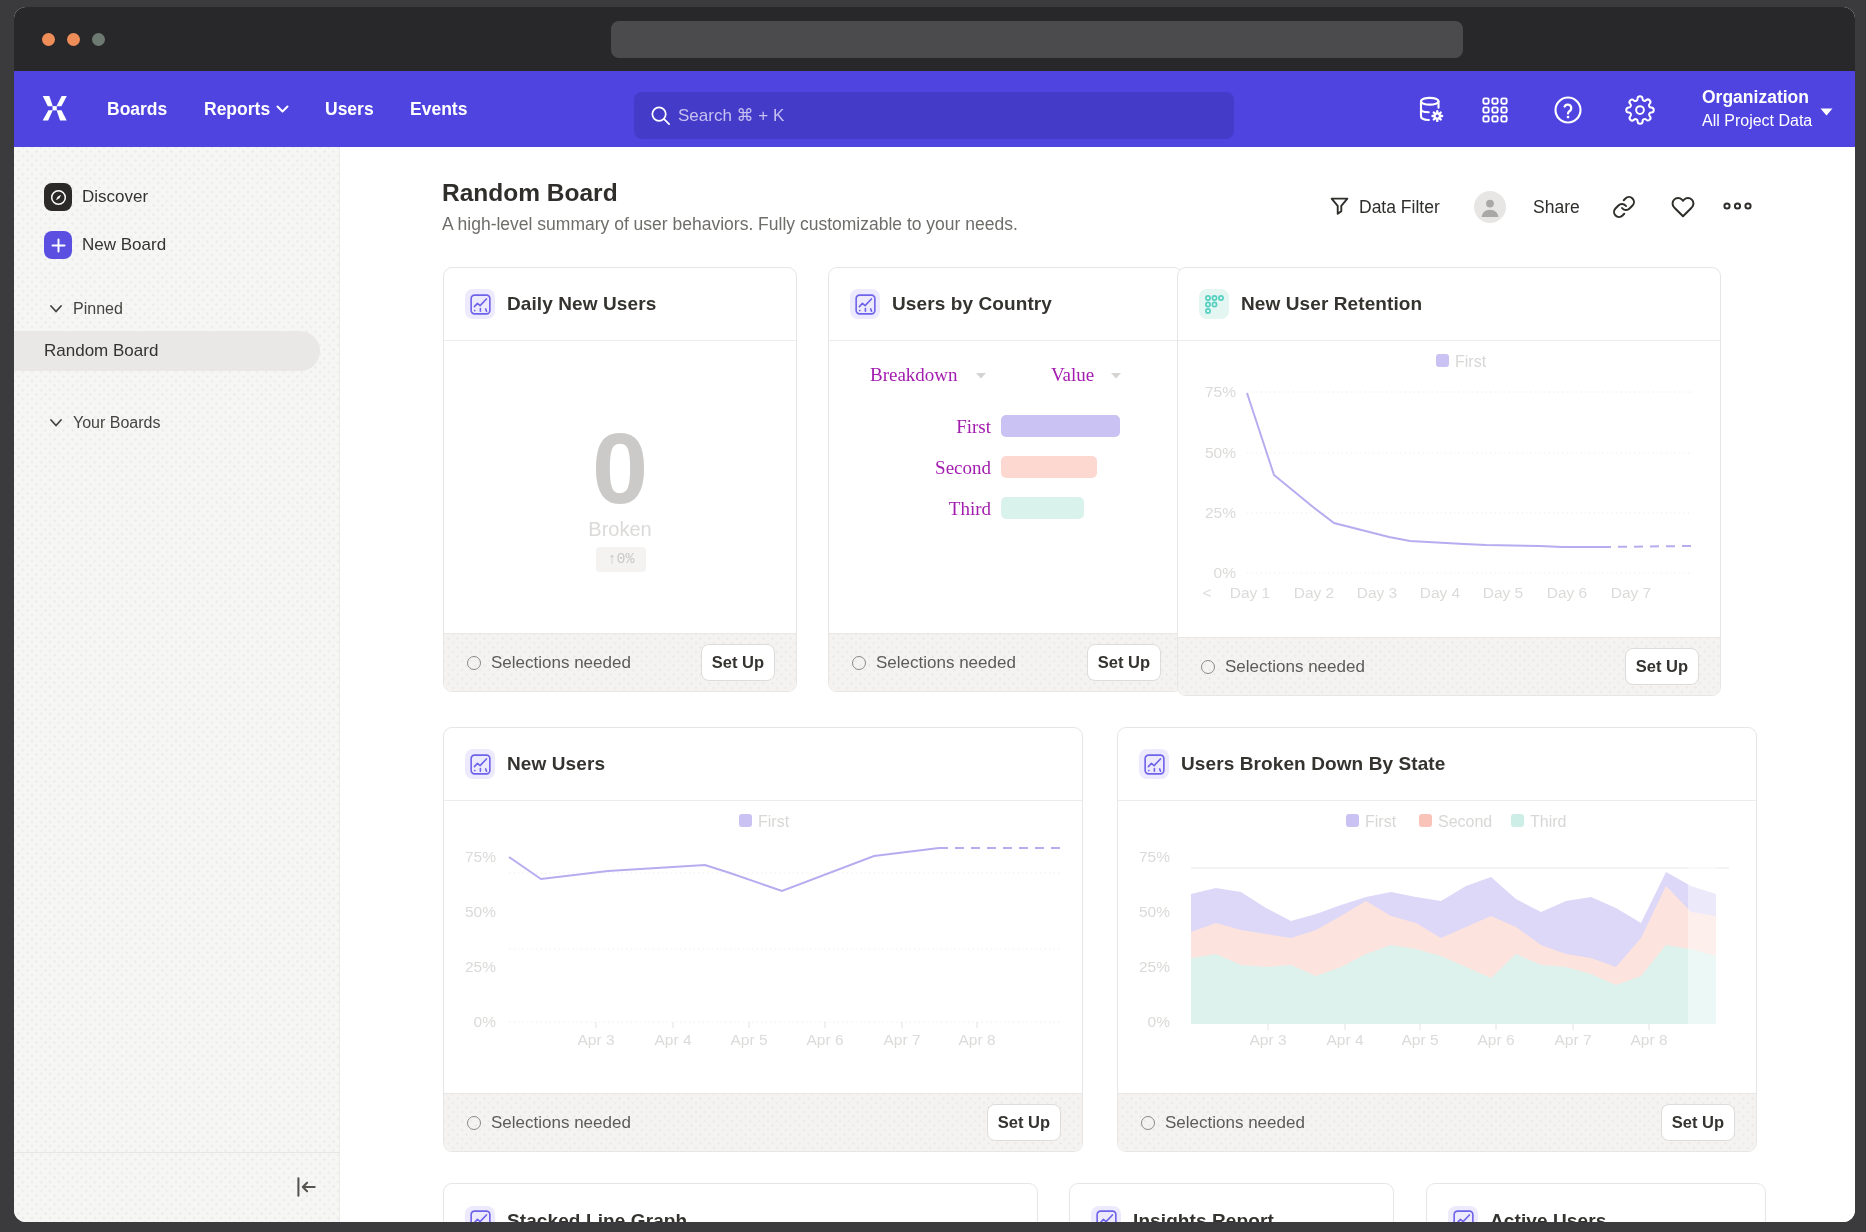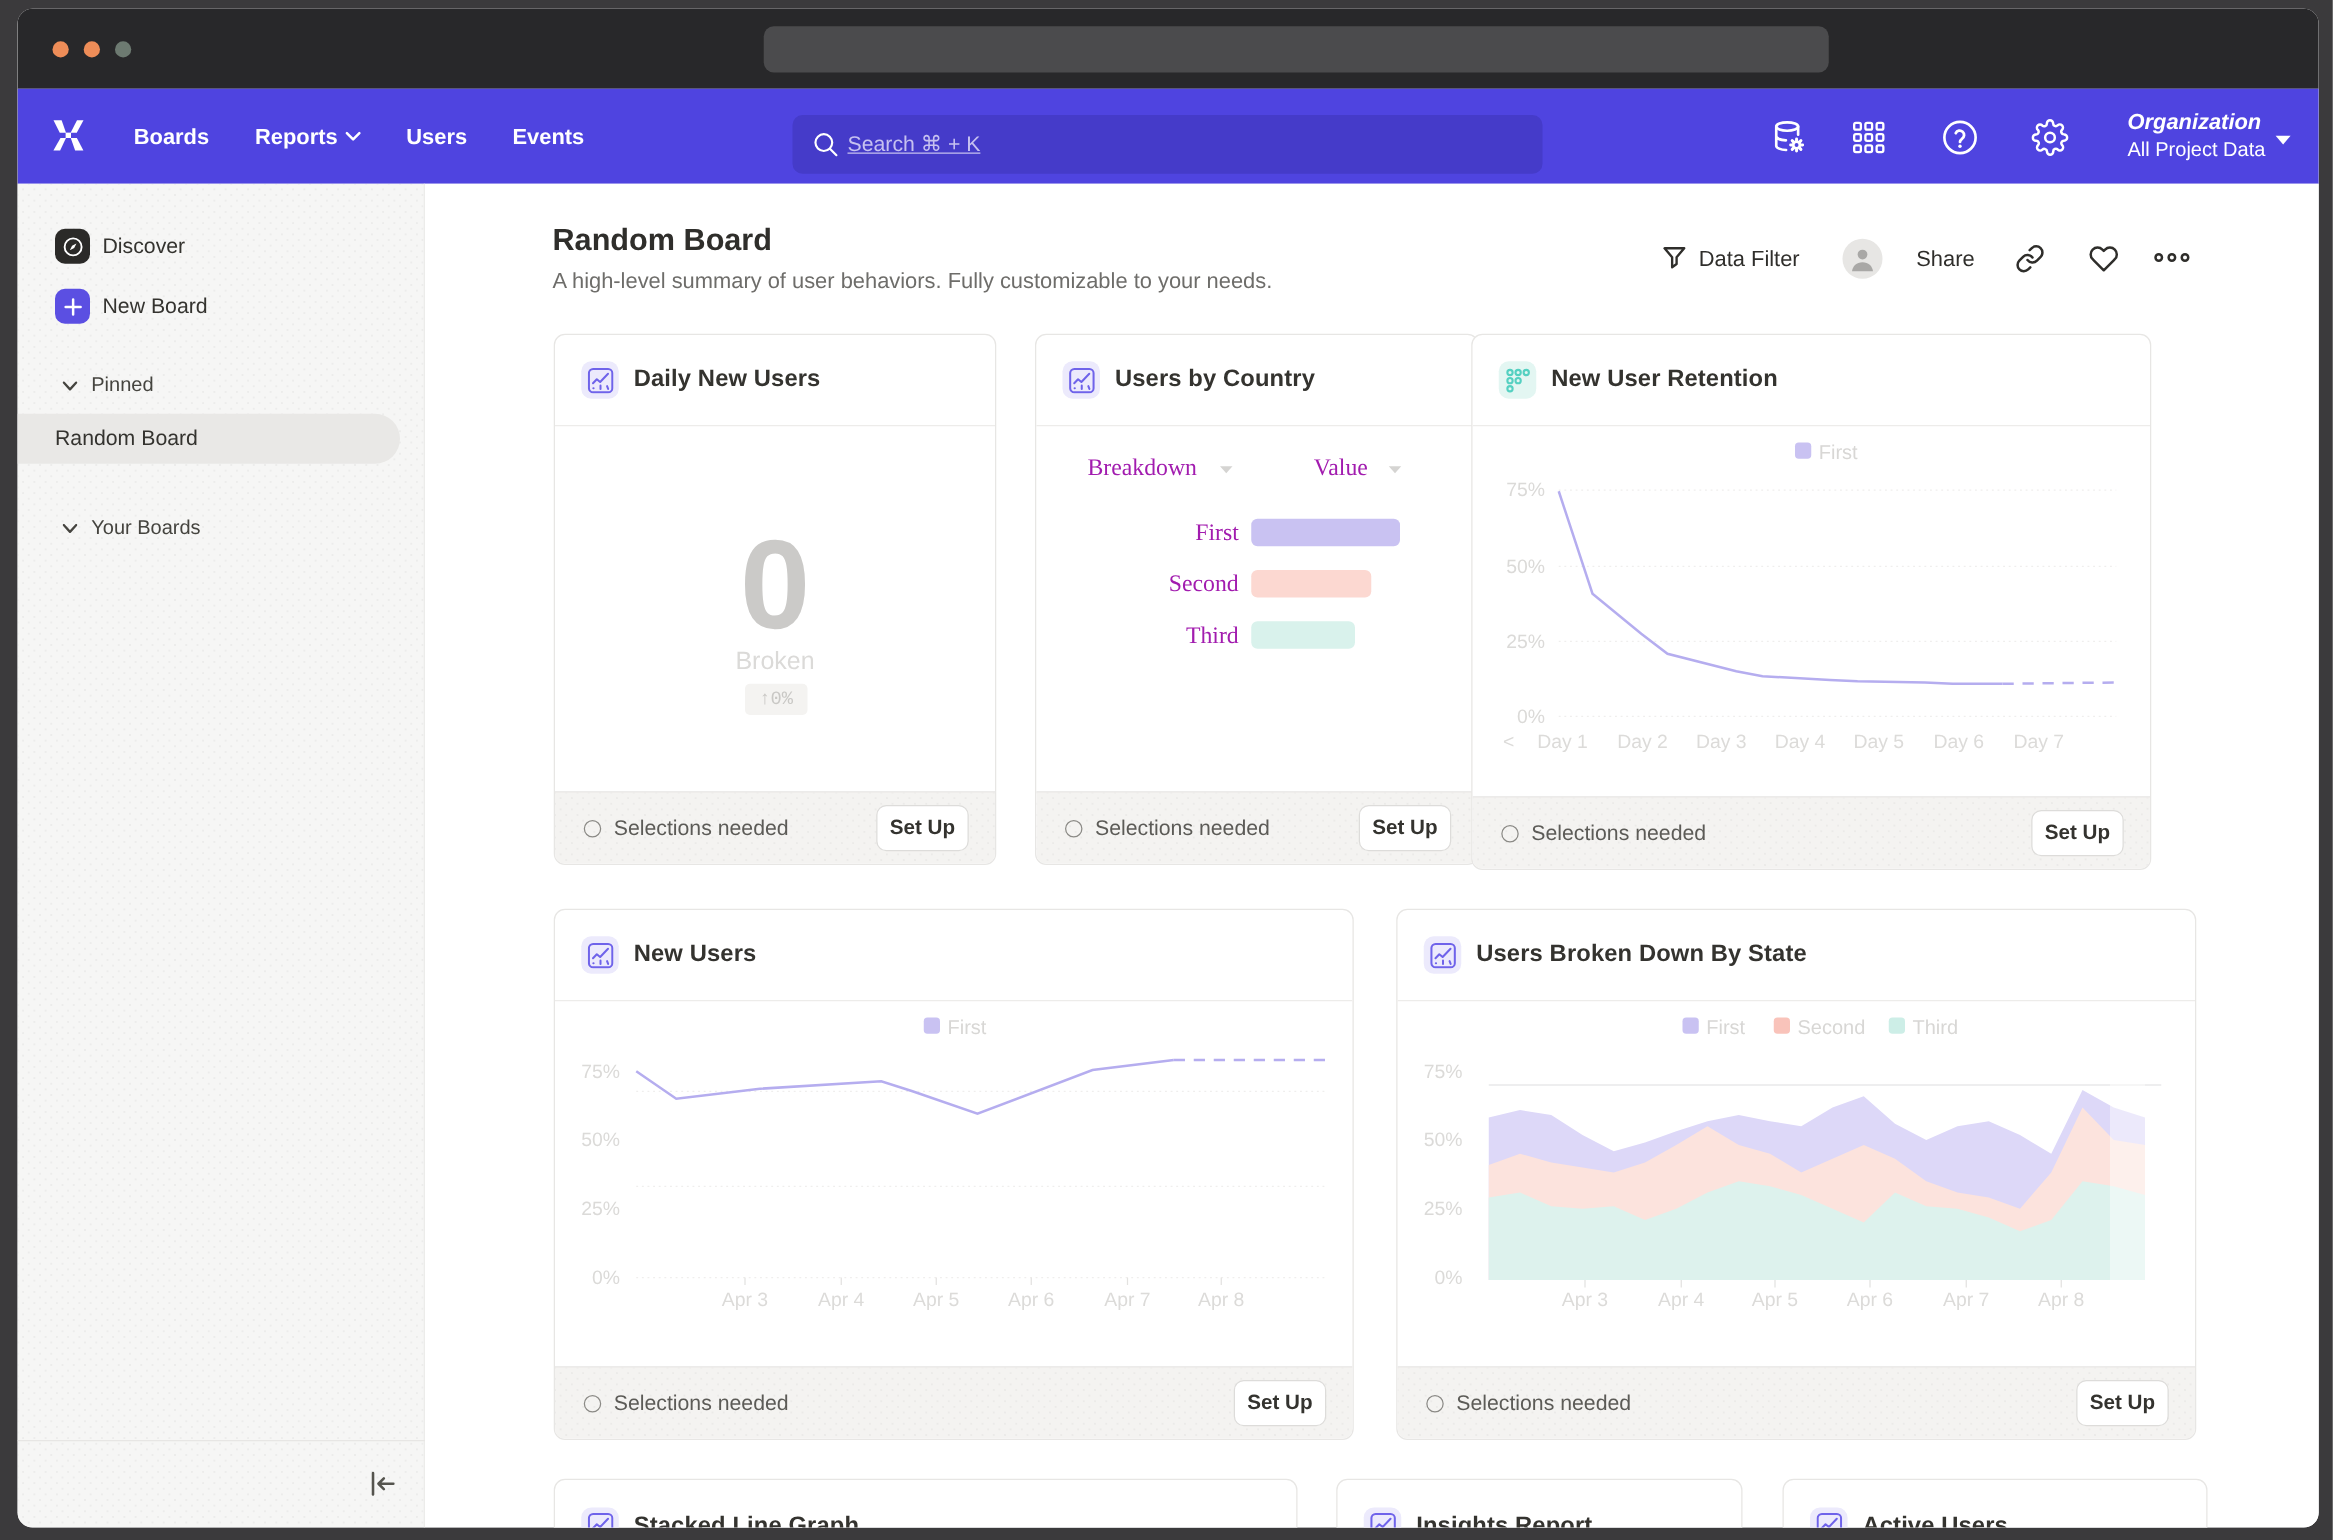--- a/index.html
+++ b/index.html
@@ -62,21 +62,21 @@
     <svg class="abs" style="left:262px;top:34px;" width="13" height="9" viewBox="0 0 13 9">
         <path d="M1.5 1.5 L6.5 6.5 L11.5 1.5" stroke="#fff" stroke-width="2" fill="none" stroke-linecap="round" stroke-linejoin="round"></path>
       </svg>
     <div class="navlink" style="left:311px;">Users</div>
     <div class="navlink" style="left:396px;">Events</div>
     <div class="searchbox">
       <svg class="abs" style="left:15px;top:12px;" width="23" height="23" viewBox="0 0 24 24">
           <circle cx="10.5" cy="10.5" r="7" stroke="#fff" stroke-width="1.8" fill="none"></circle>
           <path d="M15.8 15.8 L21 21" stroke="#fff" stroke-width="1.8" stroke-linecap="round"></path>
         </svg>
-      <span style="position:absolute;left:44px;text-decoration:underline;">Search ⌘ + K</span>
+      <span style="position:absolute;left:44px;">Search ⌘ + K</span>
     </div>
 
     <svg class="abs" style="left:1402px;top:24px;" width="30" height="30" viewBox="0 0 24 24" fill="none" stroke="#fff" stroke-width="1.7" stroke-linecap="round">
       <ellipse cx="11" cy="5" rx="7" ry="2.7"></ellipse>
       <path d="M4 5 v12.2 c0 1.5 2.8 2.7 6.3 2.8 M18 5 v5.2 M4 11.1 c0 1.5 2.7 2.6 6.2 2.7"></path>
       <g>
         <circle cx="17" cy="16.8" r="5.4" fill="#4f44e0" stroke="none"></circle>
         <circle cx="17" cy="16.8" r="2.1"></circle>
         <path d="M17 12.9v1.1 M17 19.6v1.1 M20.9 16.8h-1.1 M14.3 16.8h-1.1 M19.8 14l-.8.8 M15 18.8l-.8.8 M19.8 19.6l-.8-.8 M15 14.8l-.8-.8" stroke-width="1.9"></path>
       </g>
@@ -94,21 +94,21 @@
     </svg>
     <svg class="abs" style="left:1539px;top:24px;" width="30" height="30" viewBox="0 0 24 24" fill="none">
       <circle cx="12" cy="12" r="10" stroke="#fff" stroke-width="1.7"></circle>
       <path d="M9.3 9.2 a2.8 2.8 0 1 1 4 3.6 c-.8.6-1.3 1-1.3 2" stroke="#fff" stroke-width="1.8" stroke-linecap="round"></path>
       <circle cx="12" cy="17.6" r="1.1" fill="#fff"></circle>
     </svg>
     <svg class="abs" style="left:1611px;top:24px;" width="30" height="30" viewBox="0 0 24 24" fill="none" stroke="#fff" stroke-width="1.6">
       <circle cx="12" cy="12" r="3.1"></circle>
       <path d="M19.4 15a1.65 1.65 0 0 0 .33 1.82l.06.06a2 2 0 0 1-2.83 2.83l-.06-.06a1.65 1.65 0 0 0-1.82-.33 1.65 1.65 0 0 0-1 1.51V21a2 2 0 0 1-4 0v-.09A1.65 1.65 0 0 0 9 19.4a1.65 1.65 0 0 0-1.82.33l-.06.06a2 2 0 0 1-2.83-2.83l.06-.06a1.65 1.65 0 0 0 .33-1.82 1.65 1.65 0 0 0-1.51-1H3a2 2 0 0 1 0-4h.09A1.65 1.65 0 0 0 4.6 9a1.65 1.65 0 0 0-.33-1.82l-.06-.06a2 2 0 0 1 2.83-2.83l.06.06a1.65 1.65 0 0 0 1.82.33H9a1.65 1.65 0 0 0 1-1.51V3a2 2 0 0 1 4 0v.09a1.65 1.65 0 0 0 1 1.51 1.65 1.65 0 0 0 1.82-.33l.06-.06a2 2 0 0 1 2.83 2.83l-.06.06a1.65 1.65 0 0 0-.33 1.82V9a1.65 1.65 0 0 0 1.51 1H21a2 2 0 0 1 0 4h-.09a1.65 1.65 0 0 0-1.51 1z"></path>
     </svg>
-    <div class="org" style="left:1688px;top:16px;font-size:17.5px;font-weight:700;font-style:italic;">Organization</div>
+    <div class="org" style="left:1688px;top:16px;font-size:17.5px;font-weight:700;">Organization</div>
     <div class="org" style="left:1688px;top:41px;font-size:16px;">All Project Data</div>
     <svg class="abs" style="left:1806px;top:36px;" width="13" height="9" viewBox="0 0 13 9">
         <path d="M0.5 1.5 L6.5 8.5 L12.5 1.5 Z" fill="#fff"></path>
       </svg>
   </div>
 
   <div class="sidebar">
     <div class="sideitem" style="top:36px;">
       <div class="iconbox" style="background:#2b2a28;">
         <svg width="17" height="17" viewBox="0 0 18 18">

